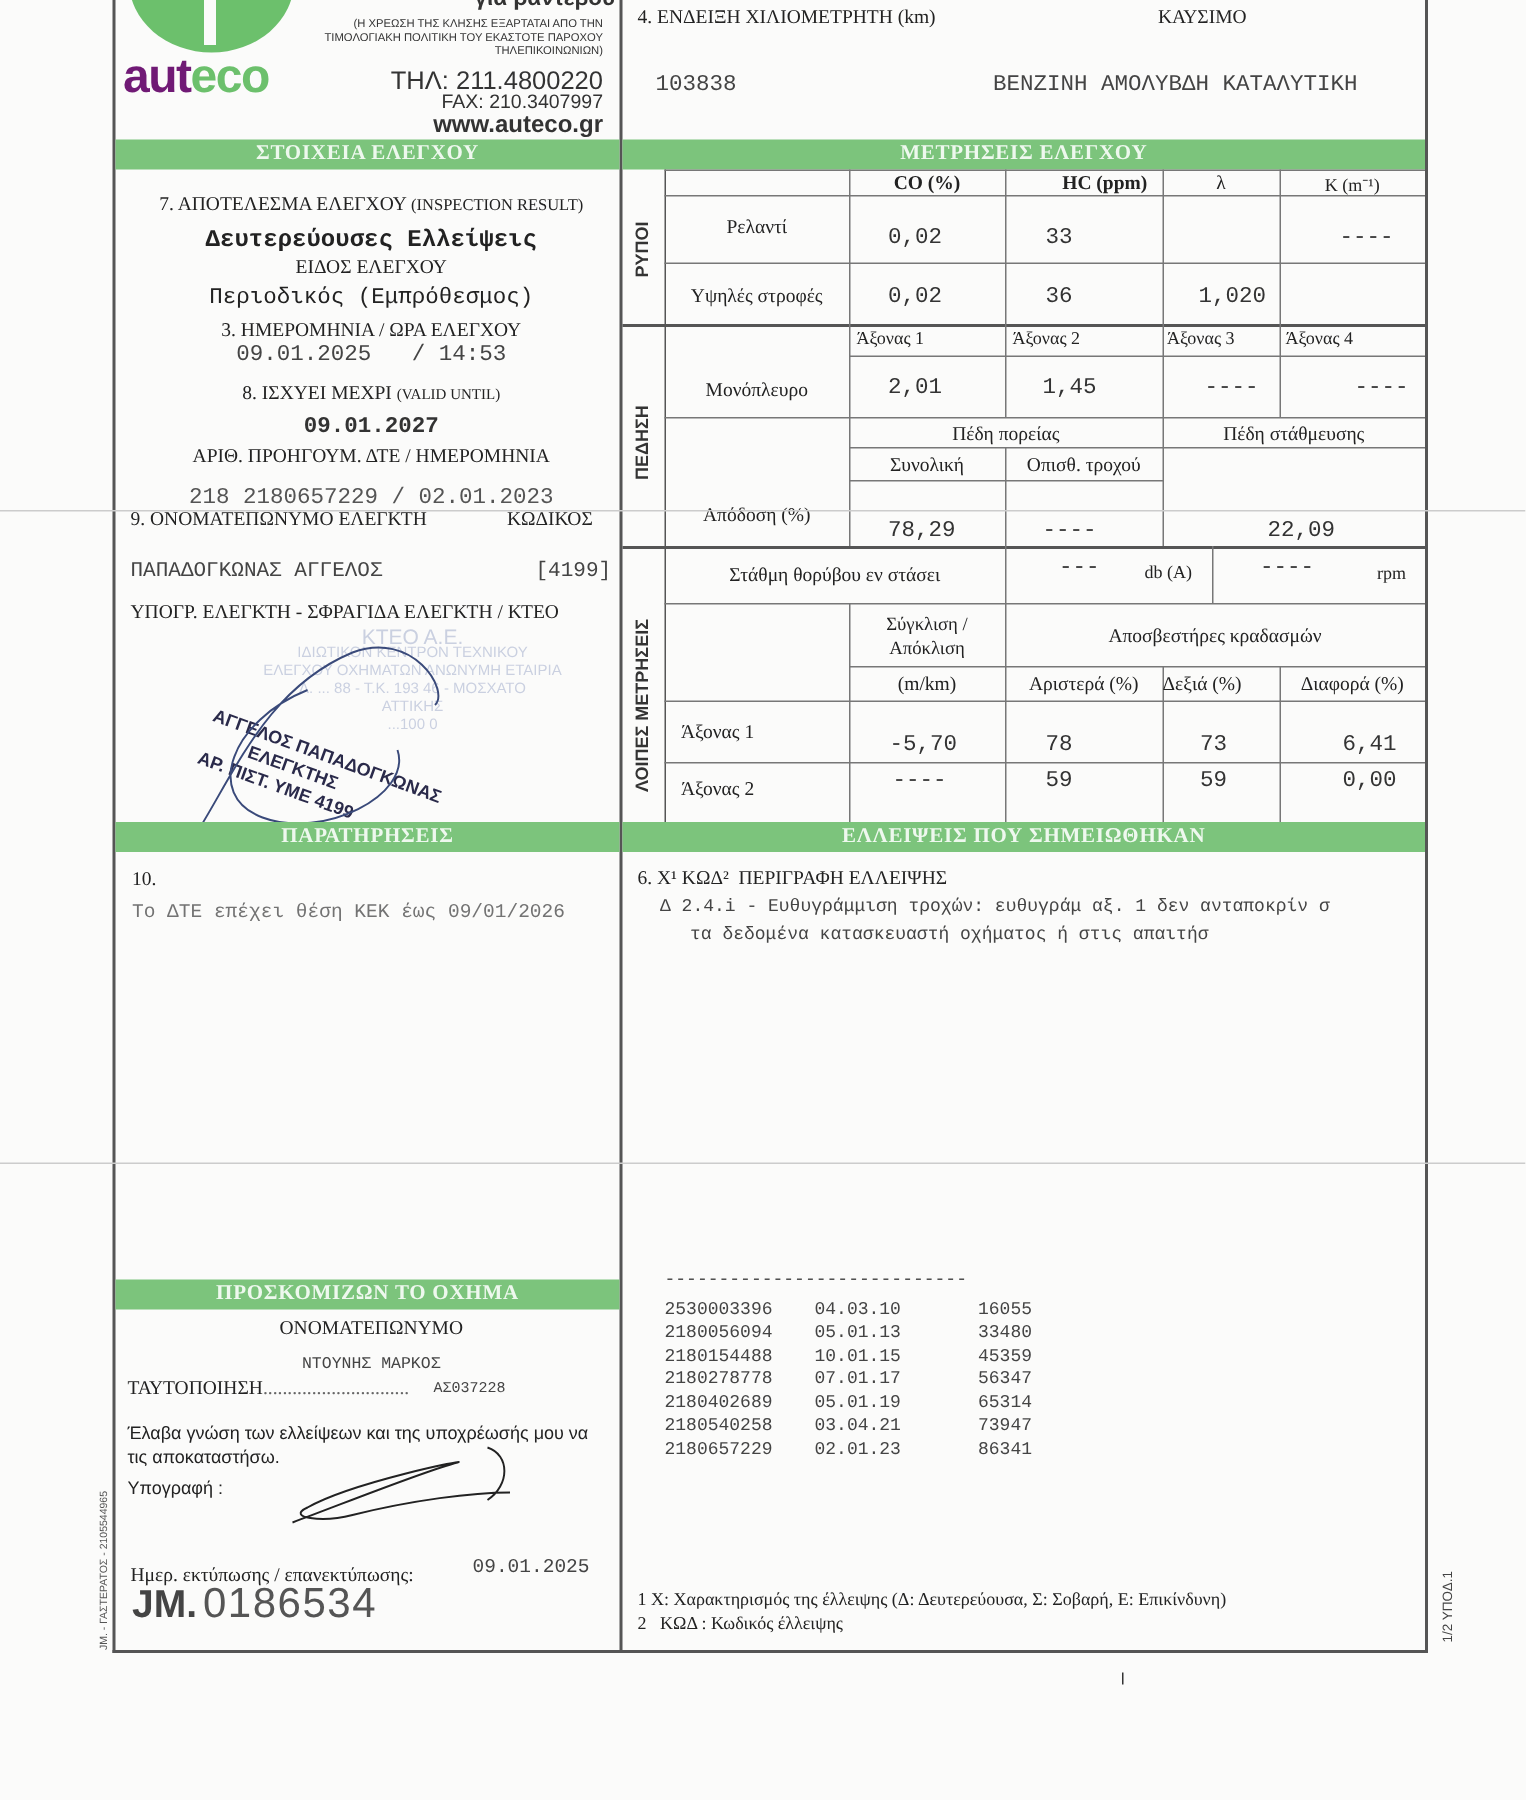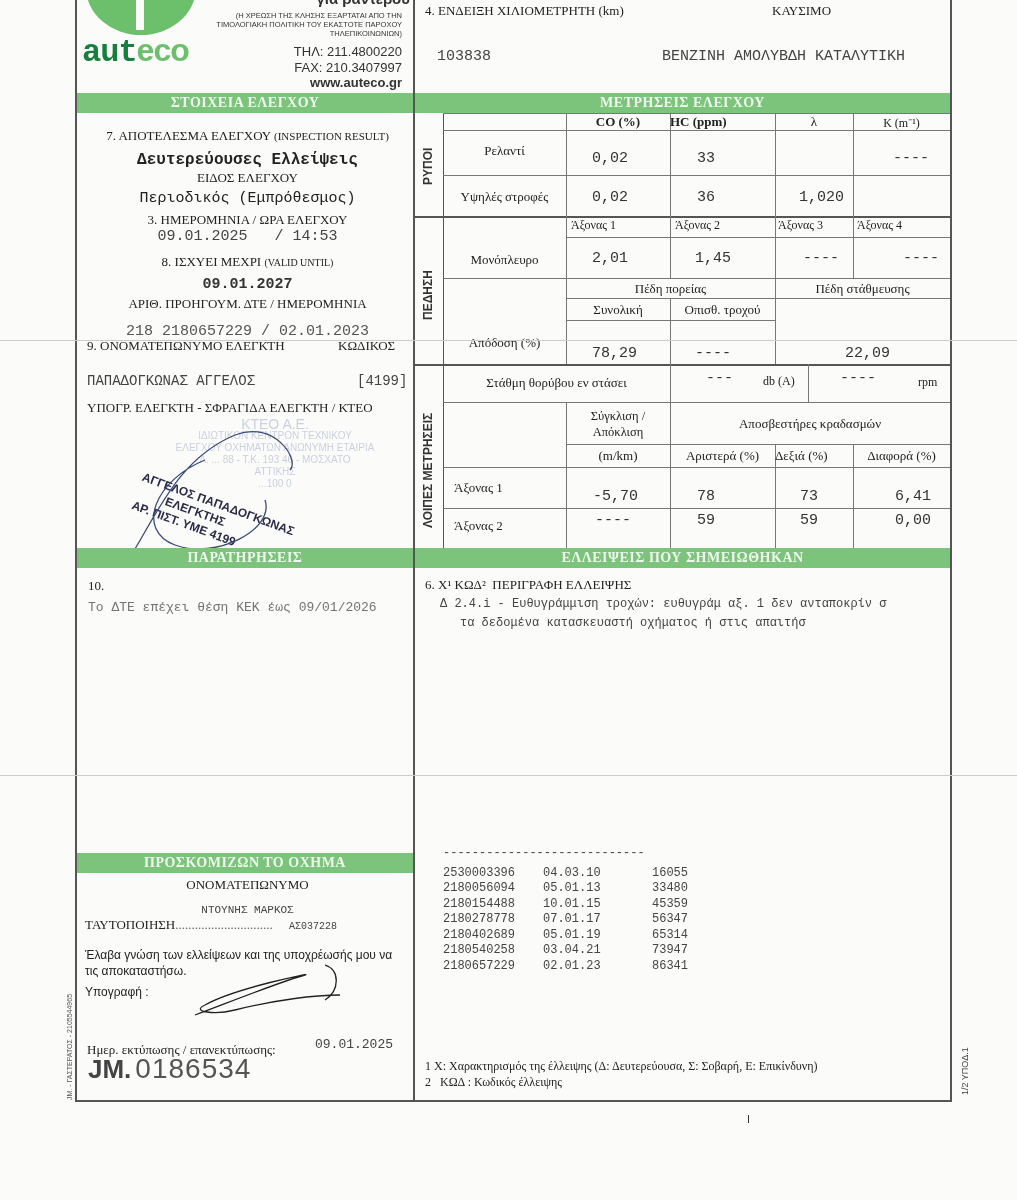--- a/index.html
+++ b/index.html
@@ -17,28 +17,28 @@
   .logo-circle{position:absolute;border-radius:50%;background:#6cc06c;}
   .fold{position:absolute;height:1px;background:#ccc;}
 </style>
 </head>
 <body>
 
 <div class="abs" style="left:78px;top:0;width:130px;height:90px;">
   <div class="logo-circle" style="left:8px;top:-60px;width:110px;height:95px;"></div>
   <div class="abs" style="left:58px;top:-10px;width:8px;height:40px;background:#fbfbfa;"></div>
   <div class="abs sans" style="left:4px;top:32px;font-size:32px;font-weight:bold;letter-spacing:-1px;">
-    <span style="color:#15803d;font-family:Liberation Mono, monospace;">aut</span><span style="color:#6cc06c;">eco</span>
+    <span style="color:#701a75;">aut</span><span style="color:#6cc06c;">eco</span>
   </div>
 </div>
 <div class="abs sans" style="left:300px;top:-10px;width:110px;text-align:right;font-size:15px;font-weight:bold;color:#333;">για ραντεβού</div>
 <div class="abs sans" style="left:200px;top:11px;width:202px;text-align:right;font-size:7.5px;line-height:9px;color:#333;">(Η ΧΡΕΩΣΗ ΤΗΣ ΚΛΗΣΗΣ ΕΞΑΡΤΑΤΑΙ ΑΠΟ ΤΗΝ ΤΙΜΟΛΟΓΙΑΚΗ ΠΟΛΙΤΙΚΗ ΤΟΥ ΕΚΑΣΤΟΤΕ ΠΑΡΟΧΟΥ ΤΗΛΕΠΙΚΟΙΝΩΝΙΩΝ)</div>
-<div class="abs sans" style="left:250px;top:44px;width:152px;text-align:right;font-size:13px;color:#333;">ΤΗΛ: 211.4800220</div>
+<div class="abs sans" style="left:250px;top:44px;width:152px;text-align:right;font-size:17px;color:#333;">ΤΗΛ: 211.4800220</div>
 <div class="abs sans" style="left:250px;top:60px;width:152px;text-align:right;font-size:13px;color:#333;">FAX: 210.3407997</div>
-<div class="abs sans" style="left:250px;top:75px;width:152px;text-align:right;font-size:13px;font-weight:bold;color:#333;">www.auteco.gr</div>
+<div class="abs sans" style="left:250px;top:75px;width:152px;text-align:right;font-size:16px;font-weight:bold;color:#333;">www.auteco.gr</div>
 
 <div class="abs serif" style="left:425px;top:3px;font-size:13px;">4. ΕΝΔΕΙΞΗ ΧΙΛΙΟΜΕΤΡΗΤΗ (km)</div>
 <div class="abs mono" style="left:437px;top:48px;font-size:15px;color:#444;">103838</div>
 <div class="abs serif" style="left:772px;top:3px;font-size:13px;">ΚΑΥΣΙΜΟ</div>
 <div class="abs mono" style="left:662px;top:48px;font-size:15px;color:#444;">ΒΕΝΖΙΝΗ ΑΜΟΛΥΒΔΗ ΚΑΤΑΛΥΤΙΚΗ</div>
 
 <div class="vline" style="left:75px;top:0;height:1102px;"></div>
 <div class="vline" style="left:413px;top:0;height:1102px;"></div>
 <div class="vline" style="left:950px;top:0;height:1102px;"></div>
 <div class="abs" style="left:75px;top:1100px;width:877px;height:2px;background:#555;"></div>
@@ -137,21 +137,21 @@
 <div class="abs" style="left:853px;top:216px;width:1px;height:62px;background:#777;"></div>
 <div class="abs" style="left:670px;top:298px;width:1px;height:66px;background:#777;"></div>
 <div class="abs" style="left:670px;top:364px;width:1px;height:38px;background:#777;"></div>
 <div class="abs" style="left:808px;top:364px;width:1px;height:38px;background:#777;"></div>
 <div class="abs" style="left:566px;top:402px;width:1px;height:146px;background:#777;"></div>
 <div class="abs" style="left:670px;top:402px;width:1px;height:146px;background:#777;"></div>
 <div class="abs" style="left:775px;top:444px;width:1px;height:104px;background:#777;"></div>
 <div class="abs" style="left:853px;top:444px;width:1px;height:104px;background:#777;"></div>
 
 <div class="cell" style="left:566px;top:114px;width:104px;text-align:center;font-weight:bold;">CO (%)</div>
-<div class="cell" style="left:670px;top:114px;width:105px;text-align:left;font-weight:bold;">HC (ppm)</div>
+<div class="cell" style="left:670px;top:114px;width:105px;text-align:center;font-weight:bold;padding-left:14px;">HC (ppm)</div>
 <div class="cell" style="left:775px;top:114px;width:78px;text-align:center;">λ</div>
 <div class="cell" style="left:853px;top:114px;width:97px;text-align:center;font-size:12px;">K (m⁻¹)</div>
 
 <div class="cell" style="left:443px;top:143px;width:123px;text-align:center;">Ρελαντί</div>
 <div class="val" style="left:592px;top:150px;">0,02</div>
 <div class="val" style="left:697px;top:150px;">33</div>
 <div class="val" style="left:893px;top:150px;">----</div>
 
 <div class="cell" style="left:443px;top:189px;width:123px;text-align:center;">Υψηλές στροφές</div>
 <div class="val" style="left:592px;top:189px;">0,02</div>

